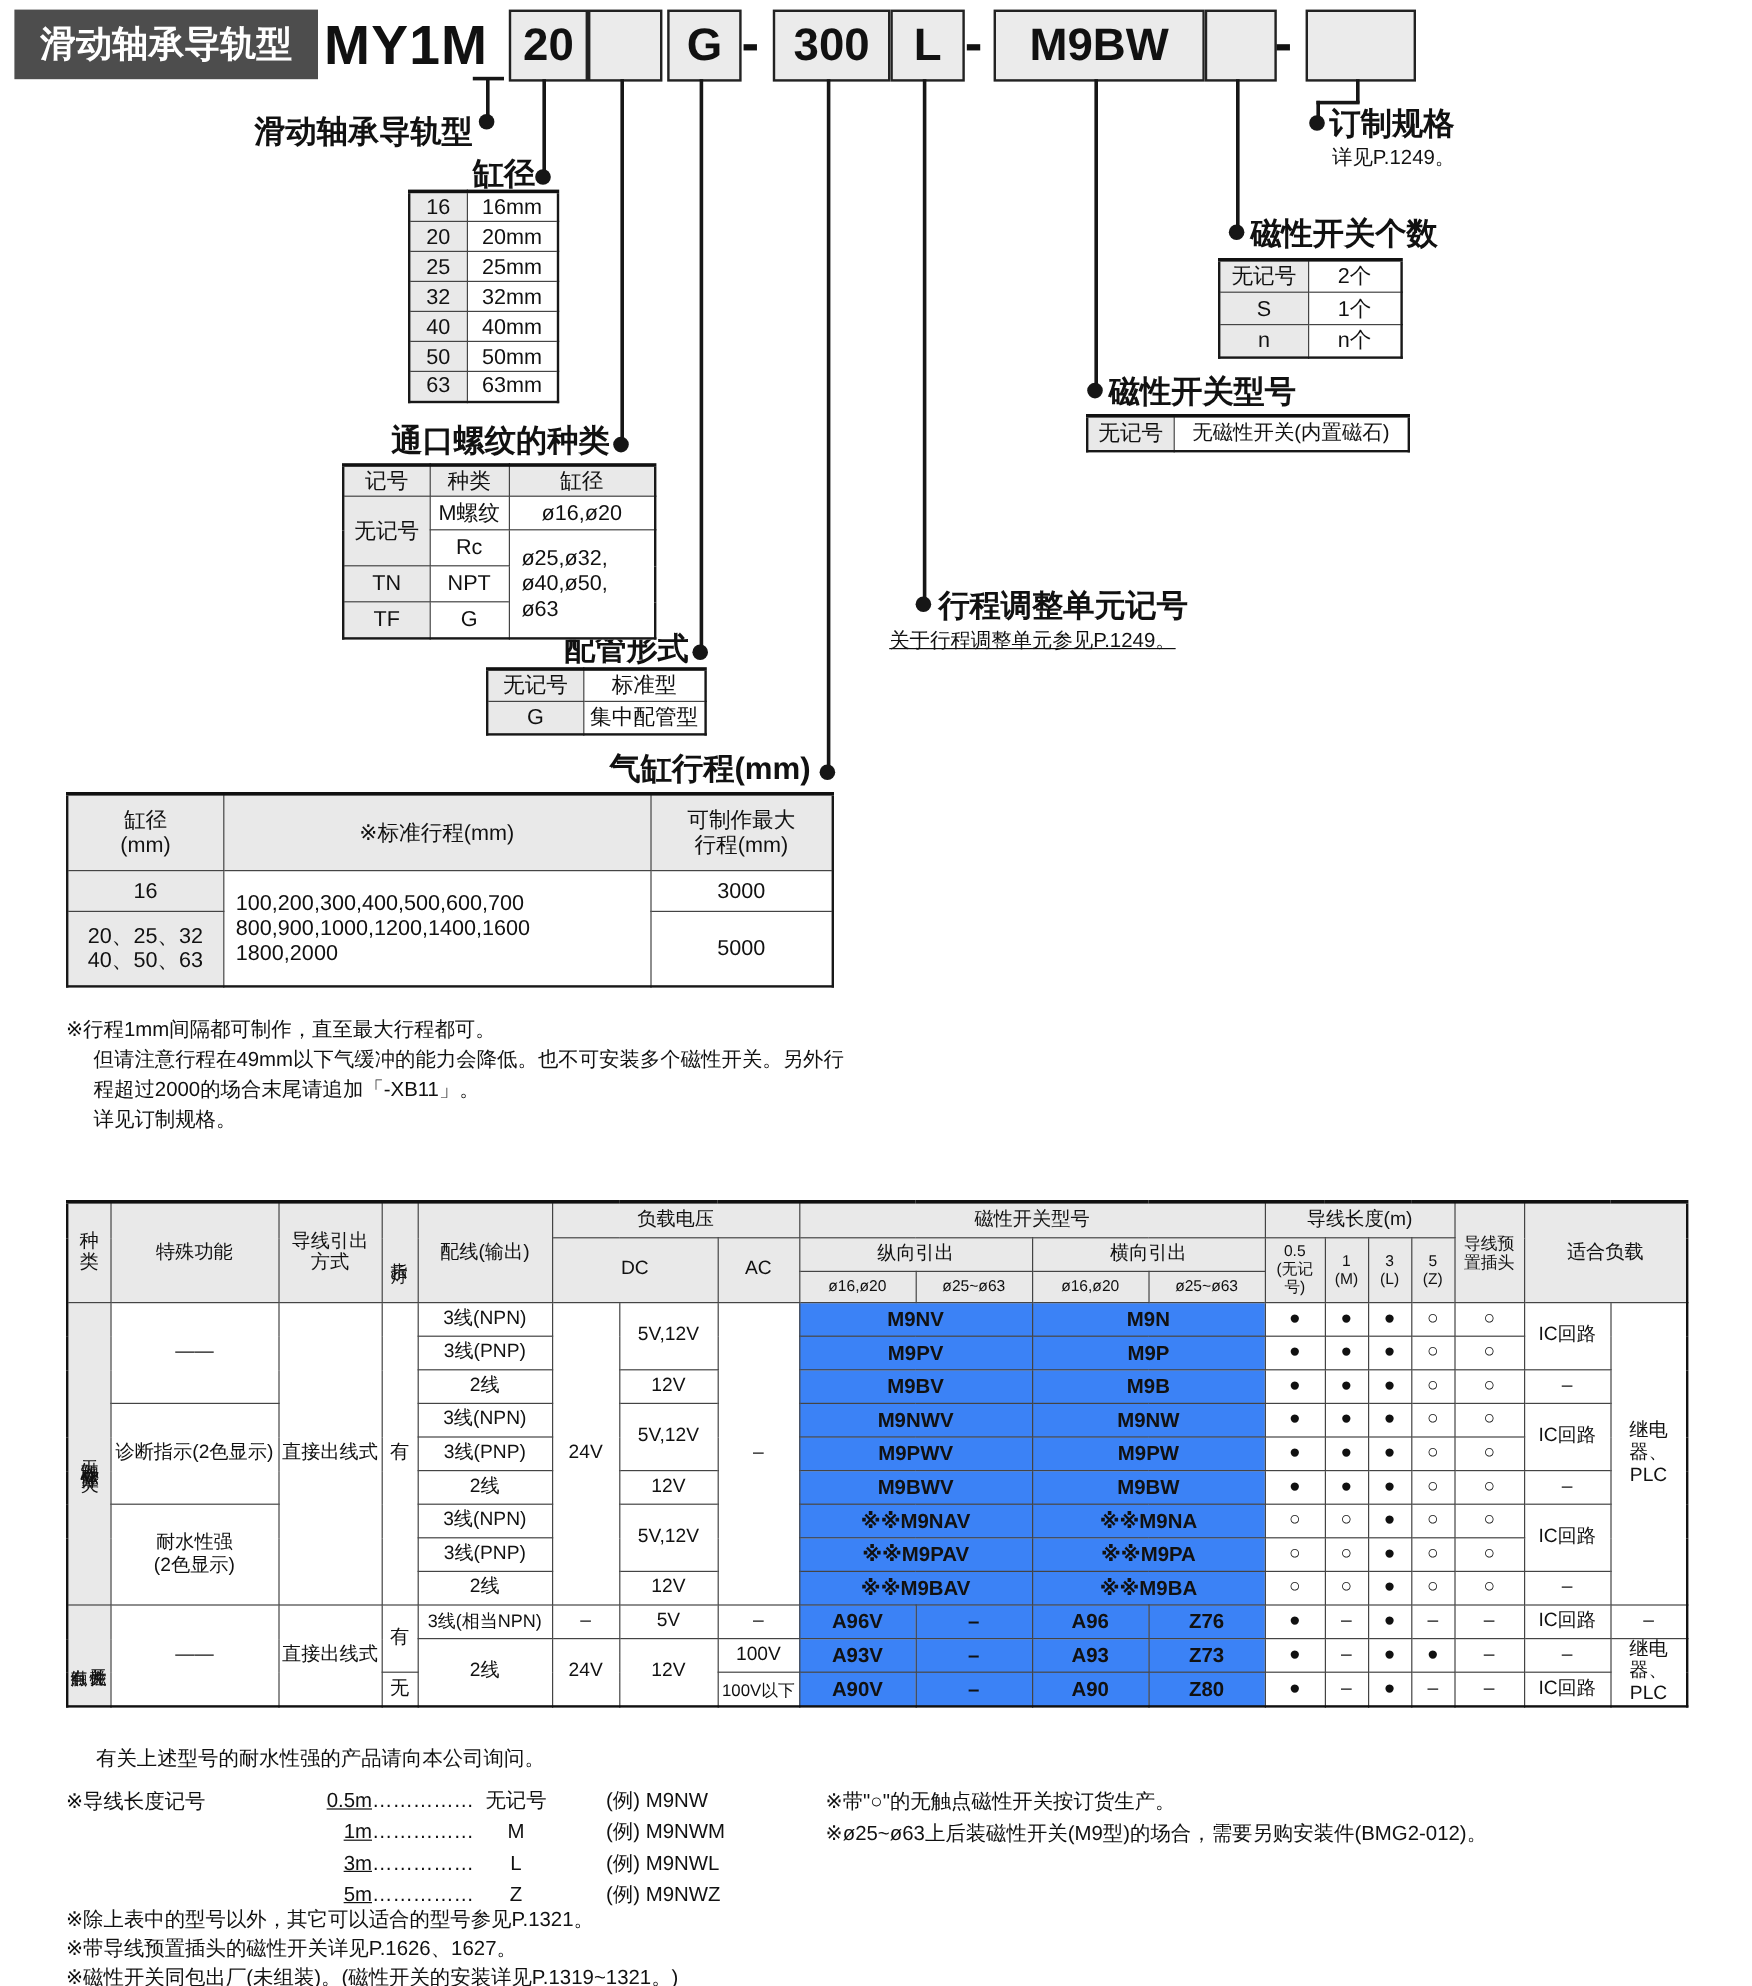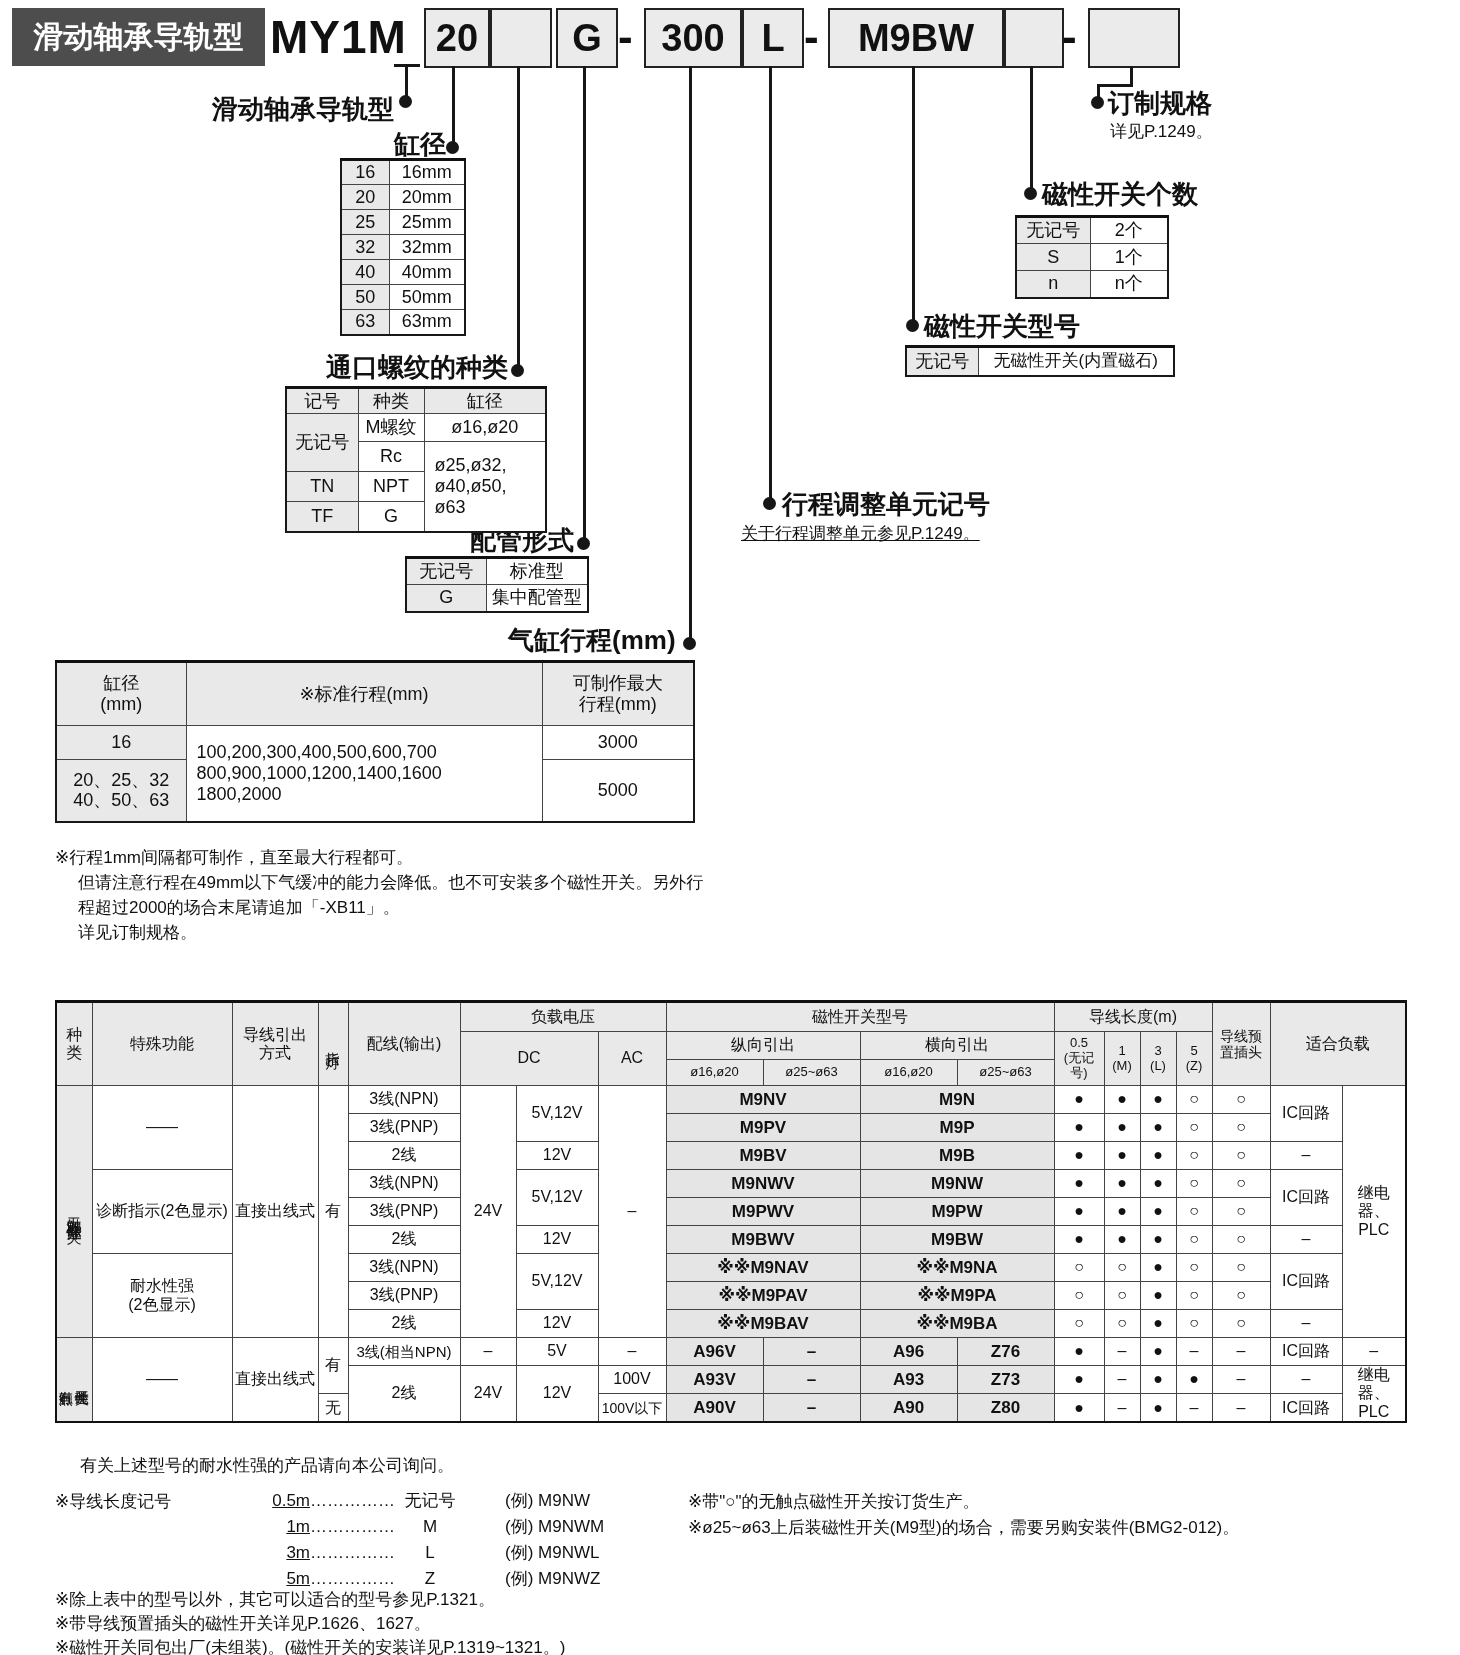--- a/index.html
+++ b/index.html
@@ -29,21 +29,21 @@
   .gray{background:#e9e9e9;}
   .bold{font-weight:bold;}
   .pre{white-space:pre-line;}
   .left{text-align:left !important;}
   .vert{writing-mode:vertical-rl;text-orientation:upright;letter-spacing:2px;padding:2px 0 !important;}
   .notebox{position:absolute;background:#e9e9e9;border:1.5px solid #555;font-size:17px;
         line-height:1.5;padding:8px 10px;white-space:pre-line;}
   .fnote{position:absolute;font-size:17px;white-space:nowrap;}
   
   #swt td,#swt th{font-size:16px;padding:0 2px;}
-  #swt .model{font-weight:bold;font-size:17px;background:#e5e5e5;}
+  #swt .model{font-weight:bold;font-size:17px;background:#3b82f6;}
   #swt .dotc{font-size:16px;}
   #swt .small{font-size:13px;}
   .sectitle{position:absolute;display:flex;align-items:flex-end;gap:6px;white-space:nowrap;}
   .sectitle .big{font-size:30px;font-weight:bold;}
   .sectitle .rest{font-size:19px;padding-bottom:3px;}
   .legendrow{display:flex;font-size:17px;line-height:26px;white-space:nowrap;}
   .legendrow .sz{width:55px;text-align:right;text-decoration:underline;}
   .legendrow .sym{width:70px;text-align:center;}
   .legendrow .ex{margin-left:40px;}
 </style>

